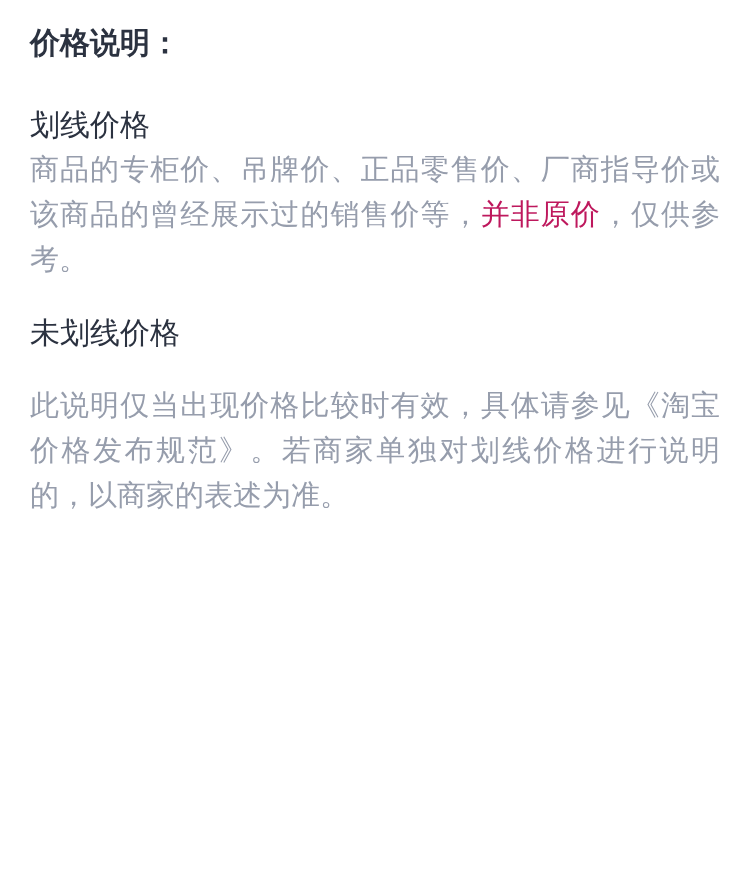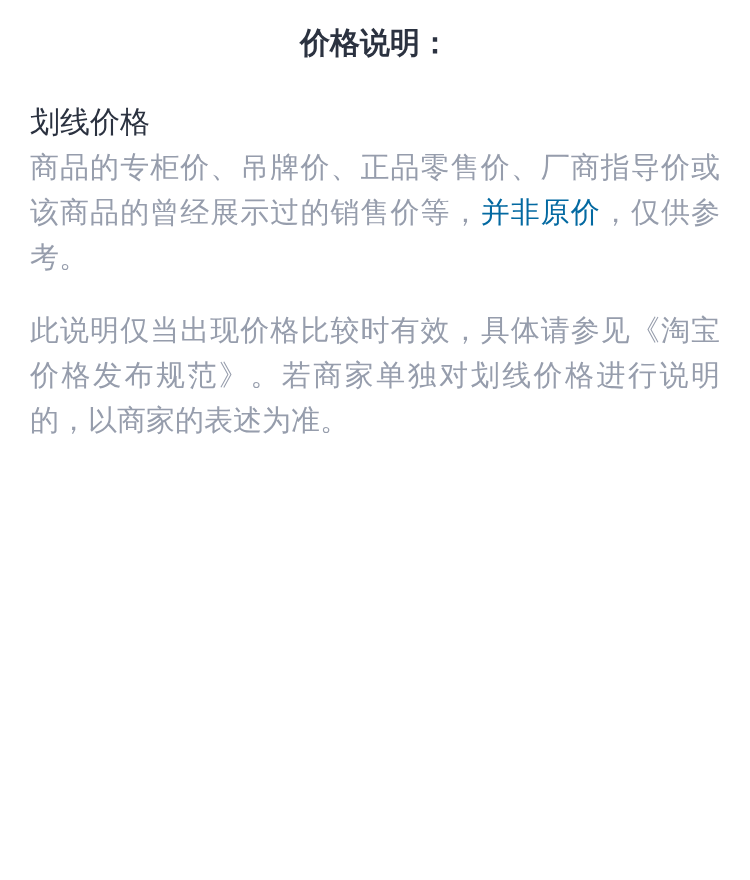--- a/index.html
+++ b/index.html
@@ -17,57 +17,56 @@
     box-sizing: border-box;
     width: 750px;
     padding: 20px 30px 0 30px;
   }
   .title {
     font-size: 30px;
     line-height: 45px;
     font-weight: 600;
     color: #2b3240;
     margin: 0 0 37px 0;
-    text-align: center;
   }
   .block {
     margin: 0 0 28px 0;
-    font-family: Liberation Mono, monospace;
   }
   .heading {
     font-size: 30px;
     line-height: 45px;
     font-weight: 400;
     color: #2b3240;
     margin: 0;
   }
   .body-text {
     font-size: 29px;
     line-height: 45px;
     color: #969dac;
     margin: 0;
     text-align: justify;
   }
   .hl {
-    color: #0369a1;
+    color: #be185d;
   }
 </style>
 </head>
 <body>
 
 <div class="page">
 
   <h1 class="title">价格说明：</h1>
 
   <section class="block">
     <h2 class="heading">划线价格</h2>
     <p class="body-text"><span>商品的专柜价、吊牌价、正品零售价、厂商指导价或该商品的曾经展示过的销售价等，</span><span class="hl">并非原价</span><span>，仅供参考。</span></p>
   </section>
 
   <section class="block">
+    <h2 class="heading">未划线价格</h2>
   </section>
 
 
   <section class="block">
     <p class="body-text"><span>此说明仅当出现价格比较时有效，具体请参见《淘宝价格发布规范》。若商家单独对划线价格进行说明的，以商家的表述为准。</span></p>
   </section>
 
 </div>
 
 </body></html>

